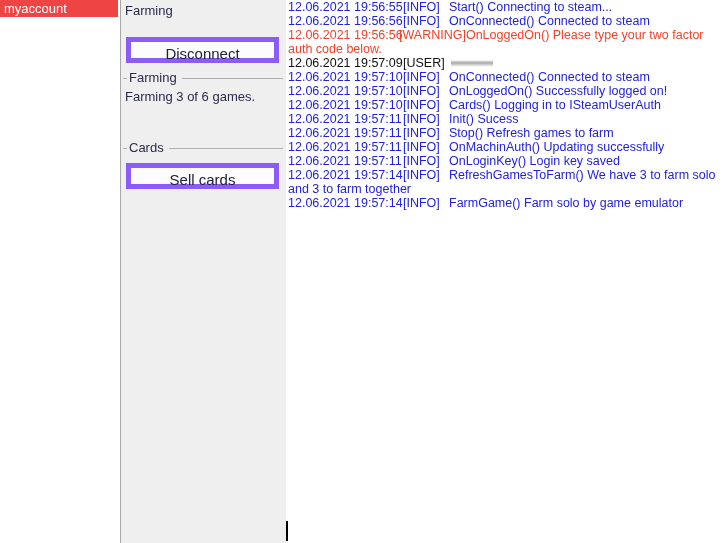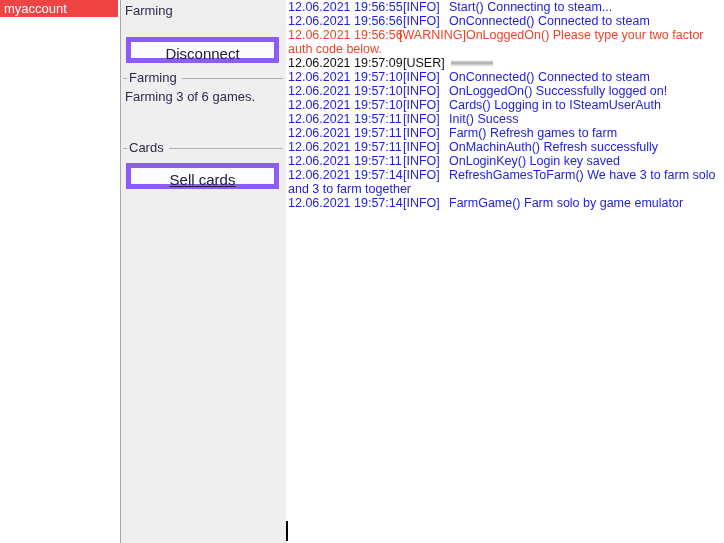--- a/index.html
+++ b/index.html
@@ -199,34 +199,34 @@
 
   <div class="panel-label" style="position:absolute; top:89px; left:4px; margin:0;">Farming 3 of 6 games.</div>
 
 
   <div class="groupbox" style="top: 140px;">
     <div class="gb-line-left"></div>
     <div class="gb-caption">Cards</div>
     <div class="gb-line-right" style="left: 46px; width: 114px;"></div>
   </div>
 
-  <button class="panel-button" style="top: 163px; text-decoration: underline;">Sell cards</button>
+  <button class="panel-button" style="top: 163px;">Sell cards</button>
 
 </div>
 
 <div id="log-panel">
   <div id="log-lines">
       <div class="log-line level-info"><span class="lg-time">12.06.2021 19:56:55</span><span class="lg-level">[INFO]</span><span class="lg-msg">Start() Connecting to steam...</span></div>
       <div class="log-line level-info"><span class="lg-time">12.06.2021 19:56:56</span><span class="lg-level">[INFO]</span><span class="lg-msg">OnConnected() Connected to steam</span></div>
       <div class="log-line level-warning"><span class="lg-time">12.06.2021 19:56:56</span><span class="lg-level">[WARNING]</span><span class="lg-msg">OnLoggedOn() Please type your two factor auth code below.</span></div>
       <div class="log-line level-user"><span class="lg-time">12.06.2021 19:57:09</span><span class="lg-level">[USER]</span><span class="redacted"></span></div>
       <div class="log-line level-info"><span class="lg-time">12.06.2021 19:57:10</span><span class="lg-level">[INFO]</span><span class="lg-msg">OnConnected() Connected to steam</span></div>
       <div class="log-line level-info"><span class="lg-time">12.06.2021 19:57:10</span><span class="lg-level">[INFO]</span><span class="lg-msg">OnLoggedOn() Successfully logged on!</span></div>
       <div class="log-line level-info"><span class="lg-time">12.06.2021 19:57:10</span><span class="lg-level">[INFO]</span><span class="lg-msg">Cards() Logging in to ISteamUserAuth</span></div>
       <div class="log-line level-info"><span class="lg-time">12.06.2021 19:57:11</span><span class="lg-level">[INFO]</span><span class="lg-msg">Init() Sucess</span></div>
-      <div class="log-line level-info"><span class="lg-time">12.06.2021 19:57:11</span><span class="lg-level">[INFO]</span><span class="lg-msg">Farm() Refresh games to farm</span></div>
-      <div class="log-line level-info"><span class="lg-time">12.06.2021 19:57:11</span><span class="lg-level">[INFO]</span><span class="lg-msg">OnMachinAuth() Refresh successfully</span></div>
+      <div class="log-line level-info"><span class="lg-time">12.06.2021 19:57:11</span><span class="lg-level">[INFO]</span><span class="lg-msg">Stop() Refresh games to farm</span></div>
+      <div class="log-line level-info"><span class="lg-time">12.06.2021 19:57:11</span><span class="lg-level">[INFO]</span><span class="lg-msg">OnMachinAuth() Updating successfully</span></div>
       <div class="log-line level-info"><span class="lg-time">12.06.2021 19:57:11</span><span class="lg-level">[INFO]</span><span class="lg-msg">OnLoginKey() Login key saved</span></div>
       <div class="log-line level-info"><span class="lg-time">12.06.2021 19:57:14</span><span class="lg-level">[INFO]</span><span class="lg-msg">RefreshGamesToFarm() We have 3 to farm solo and 3 to farm together</span></div>
       <div class="log-line level-info"><span class="lg-time">12.06.2021 19:57:14</span><span class="lg-level">[INFO]</span><span class="lg-msg">FarmGame() Farm solo by game emulator</span></div>
     </div>
   <div id="log-caret"></div>
 </div>
 
 </body></html>

